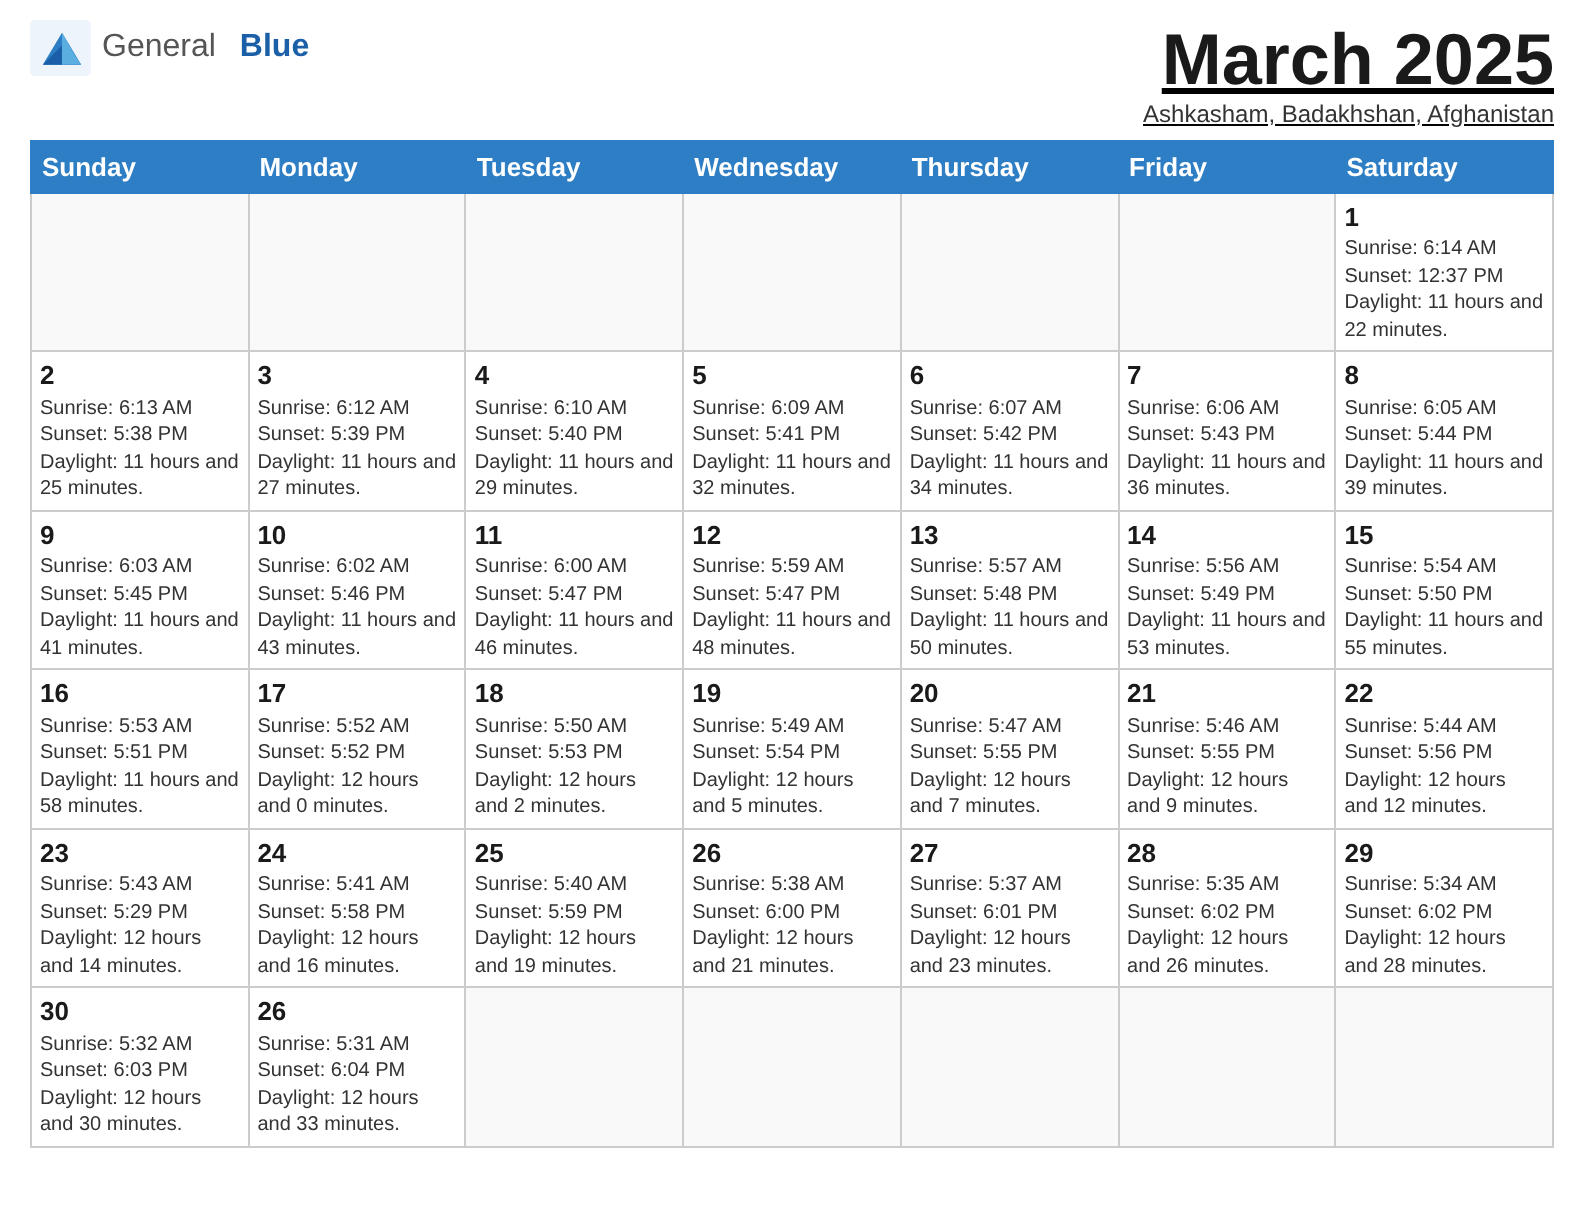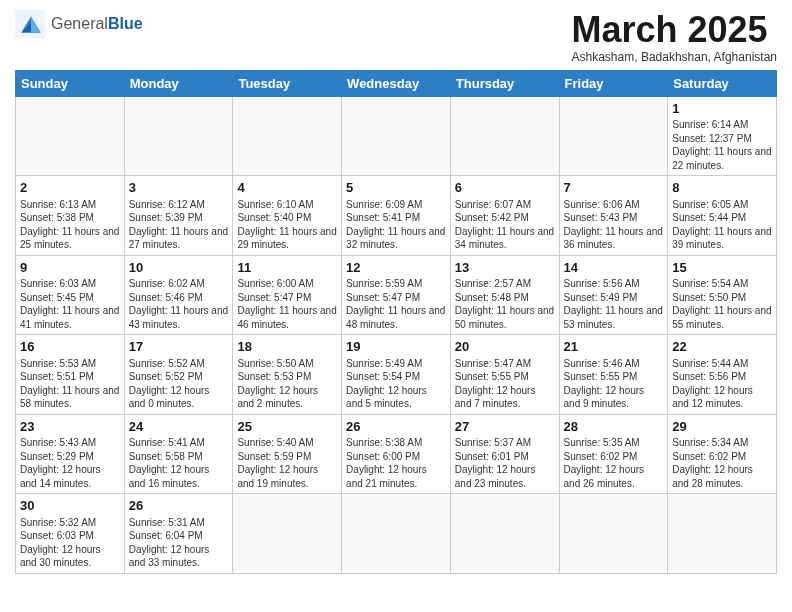--- a/index.html
+++ b/index.html
@@ -19,21 +19,22 @@
     .logo-area {
       display: flex;
       align-items: center;
       gap: 4px;
     }
     .logo-icon {
       width: 32px;
       height: 28px;
     }
     .title-area {
-      text-align: left;
+      text-align: right;
+      text-decoration: underline;
     }
     .month-title {
       font-size: 36px;
       color: #1a1a1a;
       font-weight: bold;
       line-height: 1.1;
     }
     .location-title {
       font-size: 12px;
       color: #333;
@@ -84,21 +85,21 @@
 
 <div class="header-section">
   <div class="logo-area">
     <svg class="logo-icon" viewBox="0 0 40 35" xmlns="http://www.w3.org/2000/svg">
       <rect x="0" y="0" width="38" height="35" rx="3" fill="#eef4fb"></rect>
       <polygon points="8,28 20,8 32,28" fill="#2d7ec4"></polygon>
       <polygon points="8,28 20,16 32,28" fill="#1a5fa8"></polygon>
       <polygon points="20,8 28,22 32,28 20,28" fill="#5aaee0"></polygon>
     </svg>
     <div>
-      <div style="font-size:16px; color:#555; font-weight:normal; line-height:1;">General<span style="color:#1a5fa8; font-weight:bold;">Blue</span></div>
+      <div style="font-size:16px; color:#555; font-weight:normal; line-height:1;">General<span style="color:#1a5fa8; font-weight:bold;padding-left:12px;">Blue</span></div>
     </div>
   </div>
   <div class="title-area">
     <div class="month-title">March 2025</div>
     <div class="location-title">Ashkasham, Badakhshan, Afghanistan</div>
   </div>
 </div>
 
 <table class="calendar-table">
   <thead>
@@ -203,21 +204,21 @@
         </td>
         <td>
           <span class="day-number">12</span>
           <div class="cell-info">Sunrise: 5:59 AM
 Sunset: 5:47 PM
 Daylight: 11 hours
 and 48 minutes.</div>
         </td>
         <td>
           <span class="day-number">13</span>
-          <div class="cell-info">Sunrise: 2:57 AM
+          <div class="cell-info">Sunrise: 5:57 AM
 Sunset: 5:48 PM
 Daylight: 11 hours
 and 50 minutes.</div>
         </td>
         <td>
           <span class="day-number">14</span>
           <div class="cell-info">Sunrise: 5:56 AM
 Sunset: 5:49 PM
 Daylight: 11 hours
 and 53 minutes.</div>

